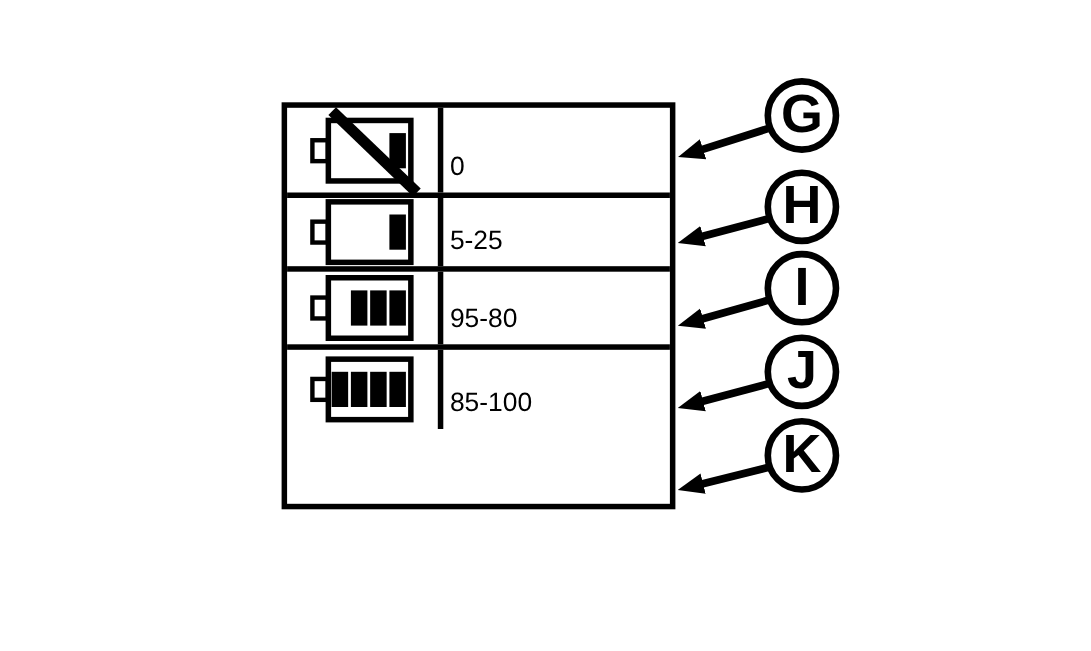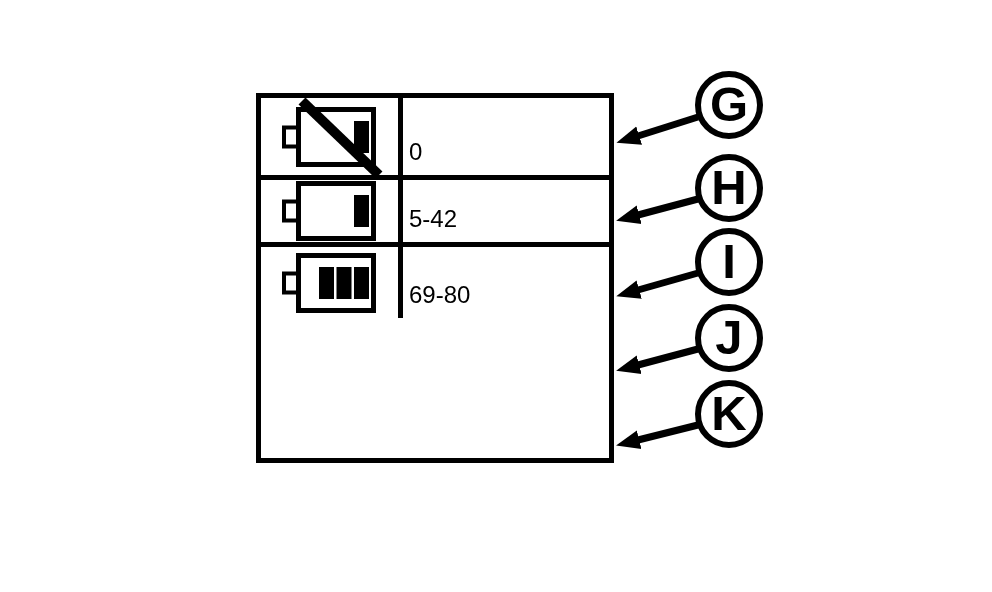--- a/index.html
+++ b/index.html
@@ -81,40 +81,55 @@
 
     <div class="legend-row">
       <div class="cell-icon">
         <svg class="battery" width="96" height="64" viewBox="0 0 96 64">
             <rect x="2" y="22.5" width="14" height="19" fill="#ffffff" stroke="#000000" stroke-width="4"></rect>
             <rect x="16.5" y="4.5" width="75" height="55" fill="#ffffff" stroke="#000000" stroke-width="5"></rect>
             <rect x="72" y="16" width="15" height="32" fill="#000000"></rect>
           </svg>
       </div>
       <div class="cell-value">
-        <span>5-42</span>
+        <span>5-25</span>
       </div>
     </div>
 
 
     <div class="legend-row">
       <div class="cell-icon">
         <svg class="battery" width="96" height="64" viewBox="0 0 96 64">
             <rect x="2" y="22.5" width="14" height="19" fill="#ffffff" stroke="#000000" stroke-width="4"></rect>
             <rect x="16.5" y="4.5" width="75" height="55" fill="#ffffff" stroke="#000000" stroke-width="5"></rect>
             <rect x="37" y="16" width="15" height="32" fill="#000000"></rect>
             <rect x="54.5" y="16" width="15" height="32" fill="#000000"></rect>
             <rect x="72" y="16" width="15" height="32" fill="#000000"></rect>
           </svg>
       </div>
       <div class="cell-value">
-        <span>69-80</span>
+        <span>95-80</span>
       </div>
     </div>
 
+    <div class="legend-row">
+      <div class="cell-icon">
+        <svg class="battery" width="96" height="64" viewBox="0 0 96 64">
+            <rect x="2" y="22.5" width="14" height="19" fill="#ffffff" stroke="#000000" stroke-width="4"></rect>
+            <rect x="16.5" y="4.5" width="75" height="55" fill="#ffffff" stroke="#000000" stroke-width="5"></rect>
+            <rect x="19.5" y="16" width="15" height="32" fill="#000000"></rect>
+            <rect x="37" y="16" width="15" height="32" fill="#000000"></rect>
+            <rect x="54.5" y="16" width="15" height="32" fill="#000000"></rect>
+            <rect x="72" y="16" width="15" height="32" fill="#000000"></rect>
+          </svg>
+      </div>
+      <div class="cell-value">
+        <span>85-100</span>
+      </div>
+    </div>
 
   </div>
 
   <div class="callout callout-g">
     <span>G</span>
   </div>
   <div class="callout callout-h">
     <span>H</span>
   </div>
   <div class="callout callout-i">

